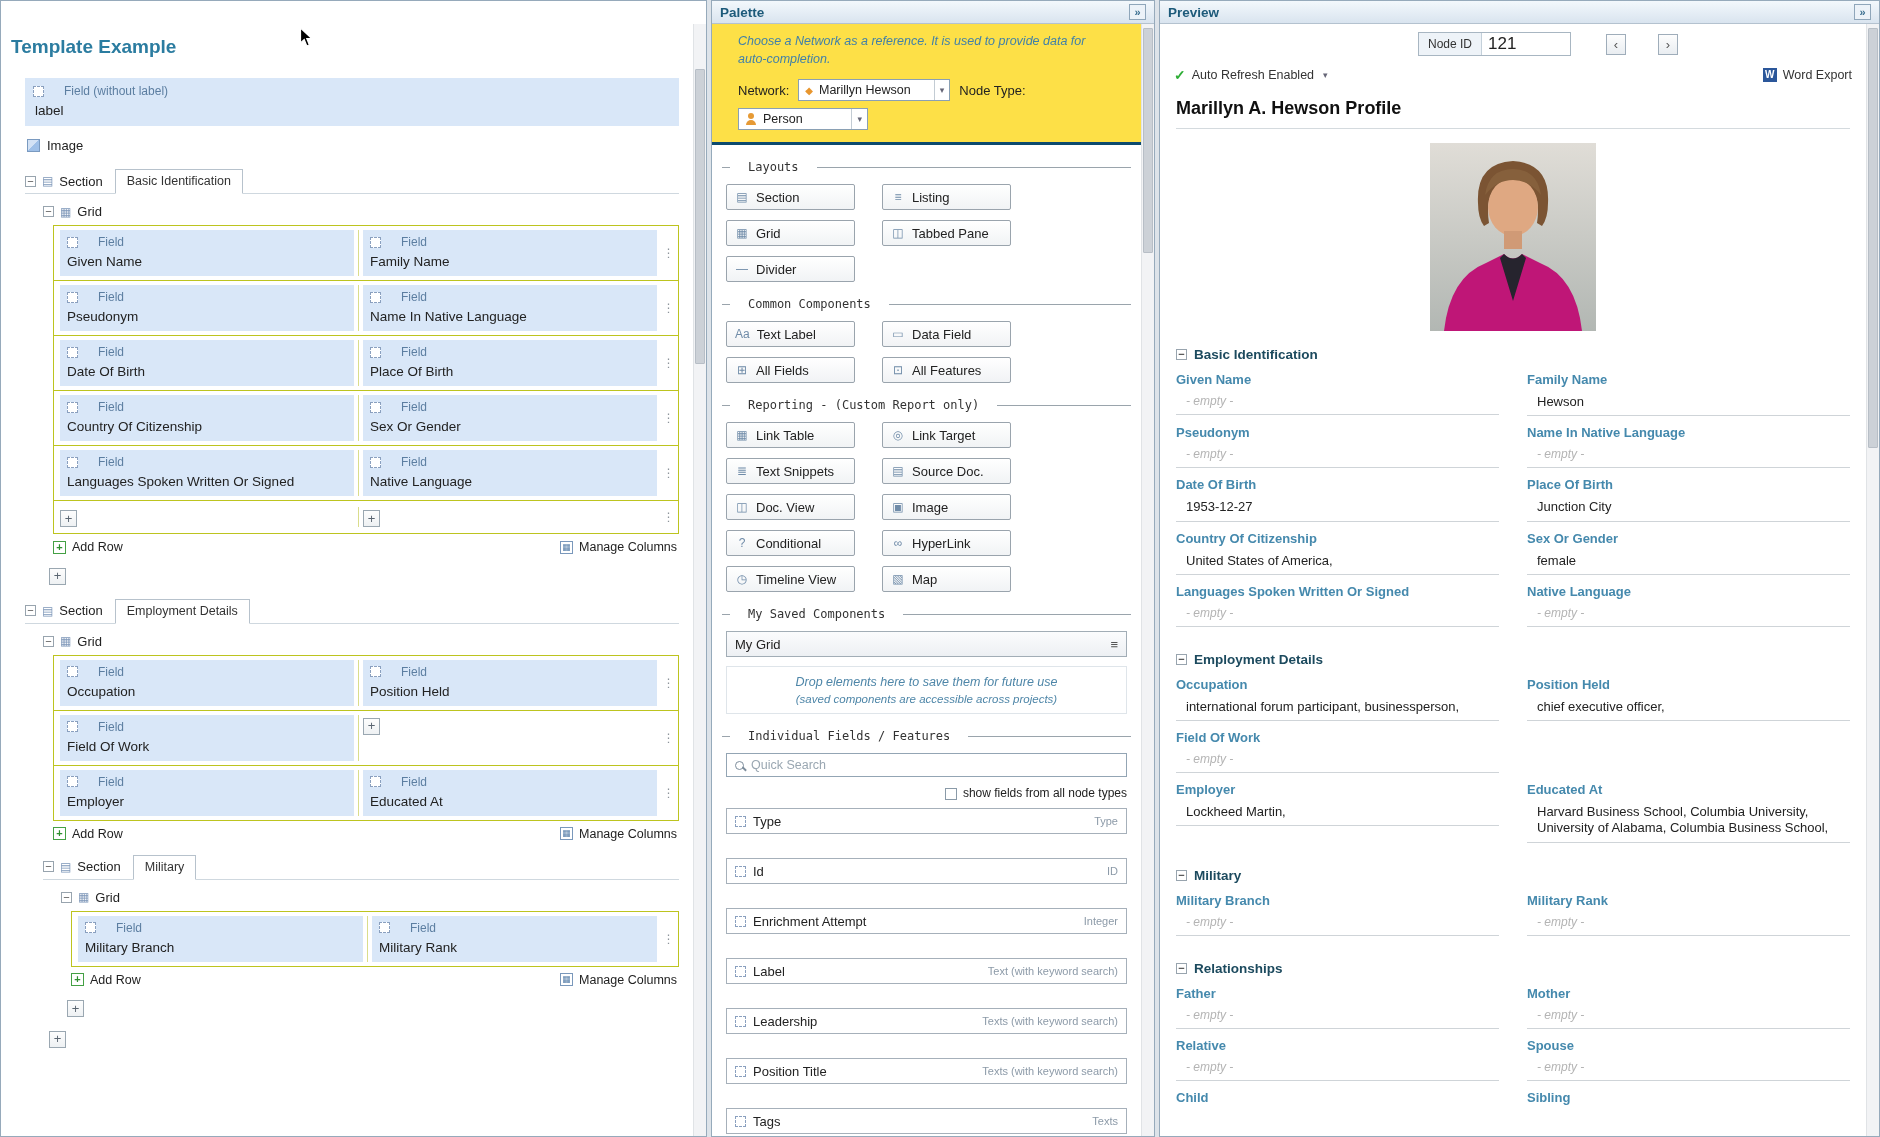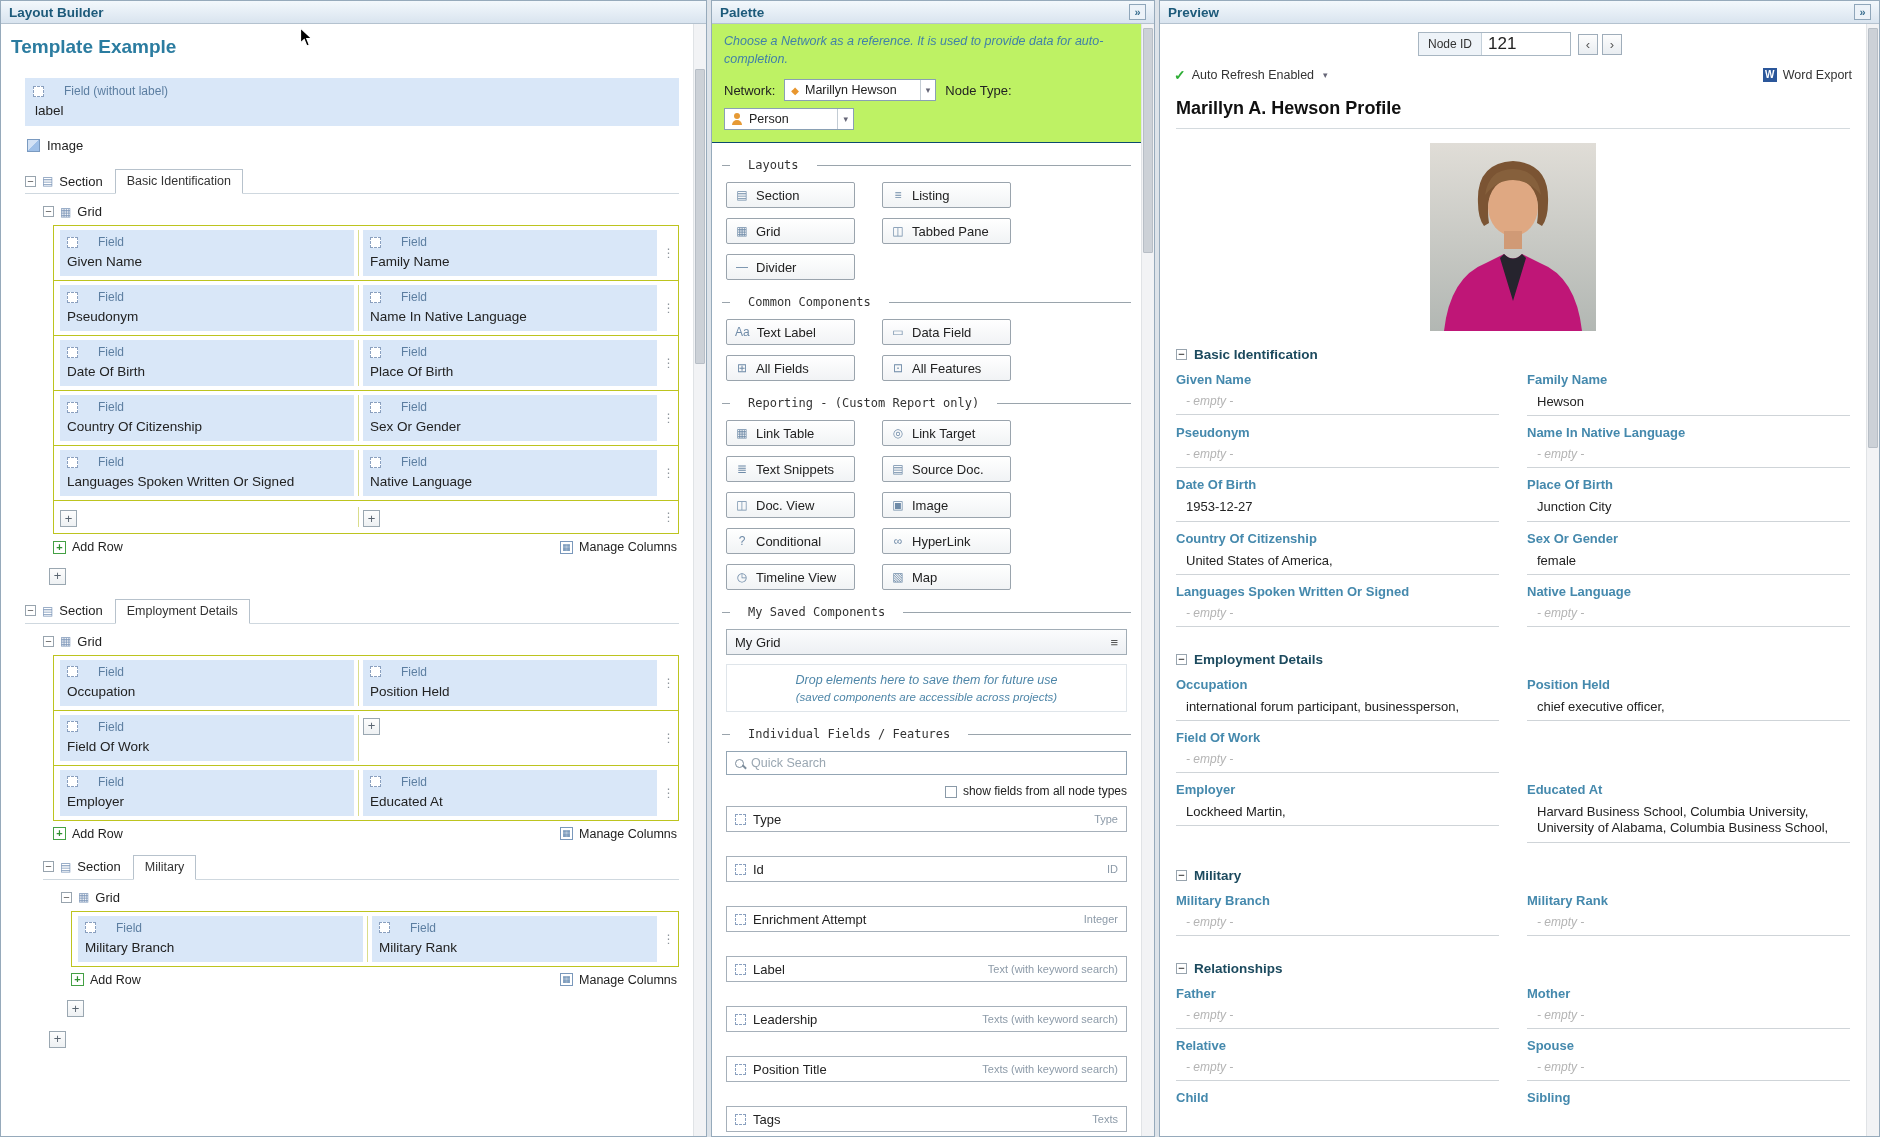--- a/index.html
+++ b/index.html
@@ -78,21 +78,21 @@
   }
   .lb-grid-footer { display:flex; justify-content:space-between; align-items:center; margin:6px 2px 0 28px; font-size:12.5px; color:#222; }
   .add-row, .manage-cols { display:flex; gap:6px; align-items:center; cursor:pointer; }
   .add-icon { width:13px; height:13px; border:1px solid #44a044; color:#2f8f2f; font-size:11px; line-height:11px; text-align:center; background:#fff; font-weight:bold; }
   .mc-icon  { width:13px; height:13px; border:1px solid #7a98bb; color:#5b82ab; font-size:9px; line-height:11px; text-align:center; background:#fff; }
   .outer-plus-wrap { margin:12px 0 6px 24px; }
   .outer-plus-wrap.ind { margin-left:42px; }
 
   
   .pal-body { position:absolute; top:23px; bottom:0; left:0; right:13px; overflow:hidden; }
-  .pal-info { background:#bef264; border-bottom:1px solid #0c4a6e; padding:9px 12px 12px; }
+  .pal-info { background:#fde047; border-bottom:3px solid #0c4a6e; padding:9px 26px 12px; }
   .pal-info-text { font-style:italic; color:#4180a8; font-size:12.5px; line-height:1.4; margin-bottom:11px; }
   .net-row { display:flex; align-items:center; gap:9px; margin-top:7px; }
   .net-label { font-size:13px; color:#222; }
   .select {
     display:inline-flex; align-items:center; gap:6px; border:1px solid #8aa0b4; background:#fff;
     height:22px; padding:0 0 0 6px; font-size:12.5px; color:#222; min-width:152px; cursor:pointer;
   }
   .select.person { min-width:130px;text-align:right; }
   .sel-caret { margin-left:auto; color:#667; font-size:9px; border-left:1px solid #c3ccd4; padding:0 5px; align-self:stretch; display:flex; align-items:center; }
   .net-icon { color:#e8962e; font-size:10px; }
@@ -133,21 +133,21 @@
   .showall-row { display:flex; justify-content:flex-end; align-items:flex-end; gap:6px; margin:9px 14px 8px; font-size:12px; color:#222; }
   .checkbox { width:12px; height:12px; border:1px solid #8a9aa8; background:#fff; cursor:pointer; flex:none; }
 
   .pal-field-row { margin:0 14px 24px; height:26px; border:1px solid #a6b0ba; display:flex; align-items:center; padding:0 8px; background:#fff; cursor:pointer; }
   .pf-left { display:flex; align-items:center; gap:7px; }
   .pf-name { font-size:13px; color:#222; }
   .pf-type { margin-left:auto; font-size:11px; color:#8c9aa8; }
 
   
   .pv-body { position:absolute; top:23px; bottom:0; left:0; right:13px; overflow:hidden; }
-  .pv-toolbar { display:flex; align-items:center; margin:8px 0 0 258px; }
+  .pv-toolbar { display:flex; align-items:center; margin:8px 0 0 258px;gap:28px; }
   .nodeid-group { display:inline-flex; border:1px solid #a8b6c2; align-items:stretch; background:#fff; }
   .nodeid-label { background:#eef3f8; padding:4px 9px; font-size:12px; color:#333; border-right:1px solid #c4d0da; white-space:nowrap; }
   .nodeid-input { width:88px; border:none; outline:none; padding:0 6px; font-size:17px; font-family:inherit; color:#222; }
   .nav-btn { width:20px; height:21px; border:1px solid #9fadba; background:linear-gradient(#fdfdfd,#e9edf1); font-size:13px; line-height:17px; color:#555; margin-left:4px; cursor:pointer; font-family:inherit; }
   .nav-btn.first { margin-left:7px; }
 
   .pv-row2 { display:flex; justify-content:space-between; align-items:center; margin:11px 14px 0; }
   .auto-refresh { display:flex; gap:6px; align-items:center; font-size:12.5px; color:#333; cursor:pointer; }
   .check-icon { color:#2fae37; font-weight:bold; font-size:14px; }
   .ar-caret { color:#667; font-size:9px; margin-left:3px; }
@@ -167,23 +167,20 @@
   .pv-value.empty { color:#b4b4b4; font-style:italic; font-size:12px; }
   .pv-value.cut { border-bottom:none; }
 
   
   .mouse-cursor { position:absolute; left:298px; top:26px; z-index:50; pointer-events:none; }
 </style>
 </head>
 <body>
 
 <div class="panel" id="panel-left">
-  <div class="panel-header">
-    <span>Layout Builder</span>
-  </div>
   <div class="lb-body">
     <div class="lb-subtitle">Template Example</div>
     <div class="lb-items">
 
       <div class="fieldbox-nolabel">
         <div class="chip-row">
           <span class="chip-icon"></span>
           <span class="chip-label">Field (without label)</span>
         </div>
         <div class="cell-name">label</div>

